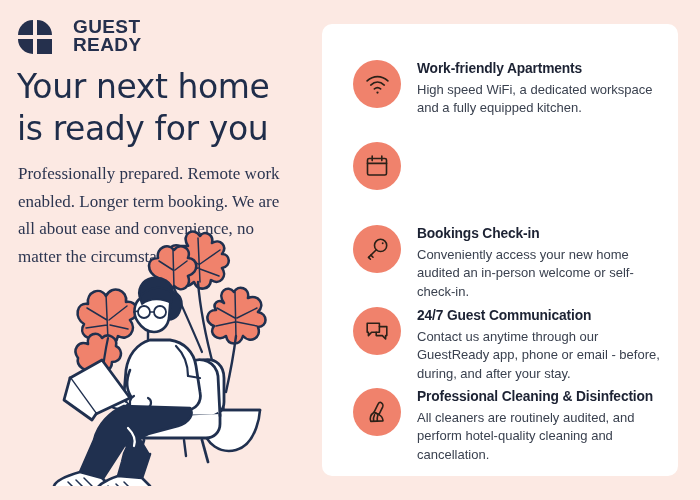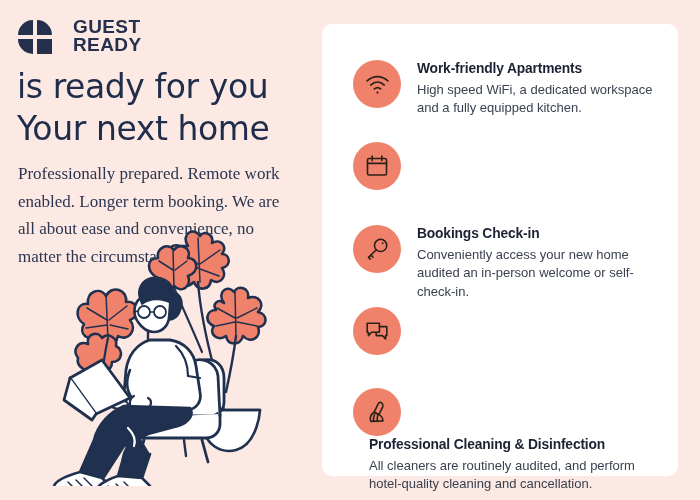--- a/index.html
+++ b/index.html
@@ -176,22 +176,22 @@
 
         <rect x="21" y="21" width="15" height="15" fill="#25304d"></rect>
       </svg>
       <div id="logo-wordmark">
         <span>GUEST</span>
         <span>READY</span>
       </div>
     </div>
 
     <h1 id="headline">
+      <span class="hl-line">Your next home</span>
       <span class="hl-line">is ready for you</span>
-      <span class="hl-line">Your next home</span>
     </h1>
 
     <p id="subcopy">Professionally prepared. Remote work enabled. Longer term booking. We are all about ease and convenience, no matter the circumstance.</p>
 
     <svg id="illustration" viewBox="0 0 272 258">
       <g fill="none" stroke="#20304f" stroke-width="2.6" stroke-linecap="round" stroke-linejoin="round">
 
         <g>
 
           <path d="M150 18 C142 6 156 -2 162 8 C166 2 176 6 174 15 C182 10 190 18 184 26 C192 26 194 38 184 40 C190 48 182 58 173 52 C172 62 160 64 156 54 C148 62 136 56 139 46 C129 48 125 36 134 32 C126 26 132 14 142 18 Z" fill="#f0826c" stroke="#20304f" stroke-width="2.6"></path>
@@ -317,23 +317,27 @@
         </div>
       </li>
 
       <li class="feature-item" style="top:283px;">
         <span class="feature-icon-circle">
           <svg width="26" height="26" viewBox="0 0 26 26" fill="none" stroke="#2b2118" stroke-width="1.6" stroke-linejoin="round" stroke-linecap="round">
             <path d="M3.2 5.2 H15.4 V14.2 H7.6 L4.4 17.6 V14.2 H3.2 Z"></path>
             <path d="M15.4 8.6 H22.8 V17.6 H21.6 V21 L18.4 17.6 H12.2 V14.2"></path>
           </svg>
         </span>
-      </li>
-
-      <li class="feature-item" style="top:364px;flex-direction:column;">
+        <div class="feature-text">
+          <h3 class="feature-title">24/7 Guest Communication</h3>
+          <p class="feature-desc">Contact us anytime through our GuestReady app, phone or email - before, during, and after your stay.</p>
+        </div>
+      </li>
+
+      <li class="feature-item" style="top:364px;">
         <span class="feature-icon-circle">
           <svg width="26" height="26" viewBox="0 0 26 26" fill="none" stroke="#2b2118" stroke-width="1.6" stroke-linejoin="round" stroke-linecap="round">
             <path d="M16.8 3.4 C18.6 4.2 19.4 6.3 18.6 8.1 L14.9 15.6 L10.1 13.2 L13.8 5.7 C14.6 3.9 15.7 2.9 16.8 3.4 Z"></path>
             <path d="M10.1 13.2 L14.9 15.6 C17.2 16.8 18.8 19.2 19.0 21.9 L6.8 22.4 C5.4 19.5 6.6 15.3 10.1 13.2 Z"></path>
             <path d="M10.6 15.6 C9.6 17.6 9.2 20.0 9.6 22.2"></path>
             <path d="M13.8 16.2 C13.2 18.2 13.0 20.3 13.3 22.1"></path>
           </svg>
         </span>
         <div class="feature-text">
           <h3 class="feature-title">Professional Cleaning &amp; Disinfection</h3>

